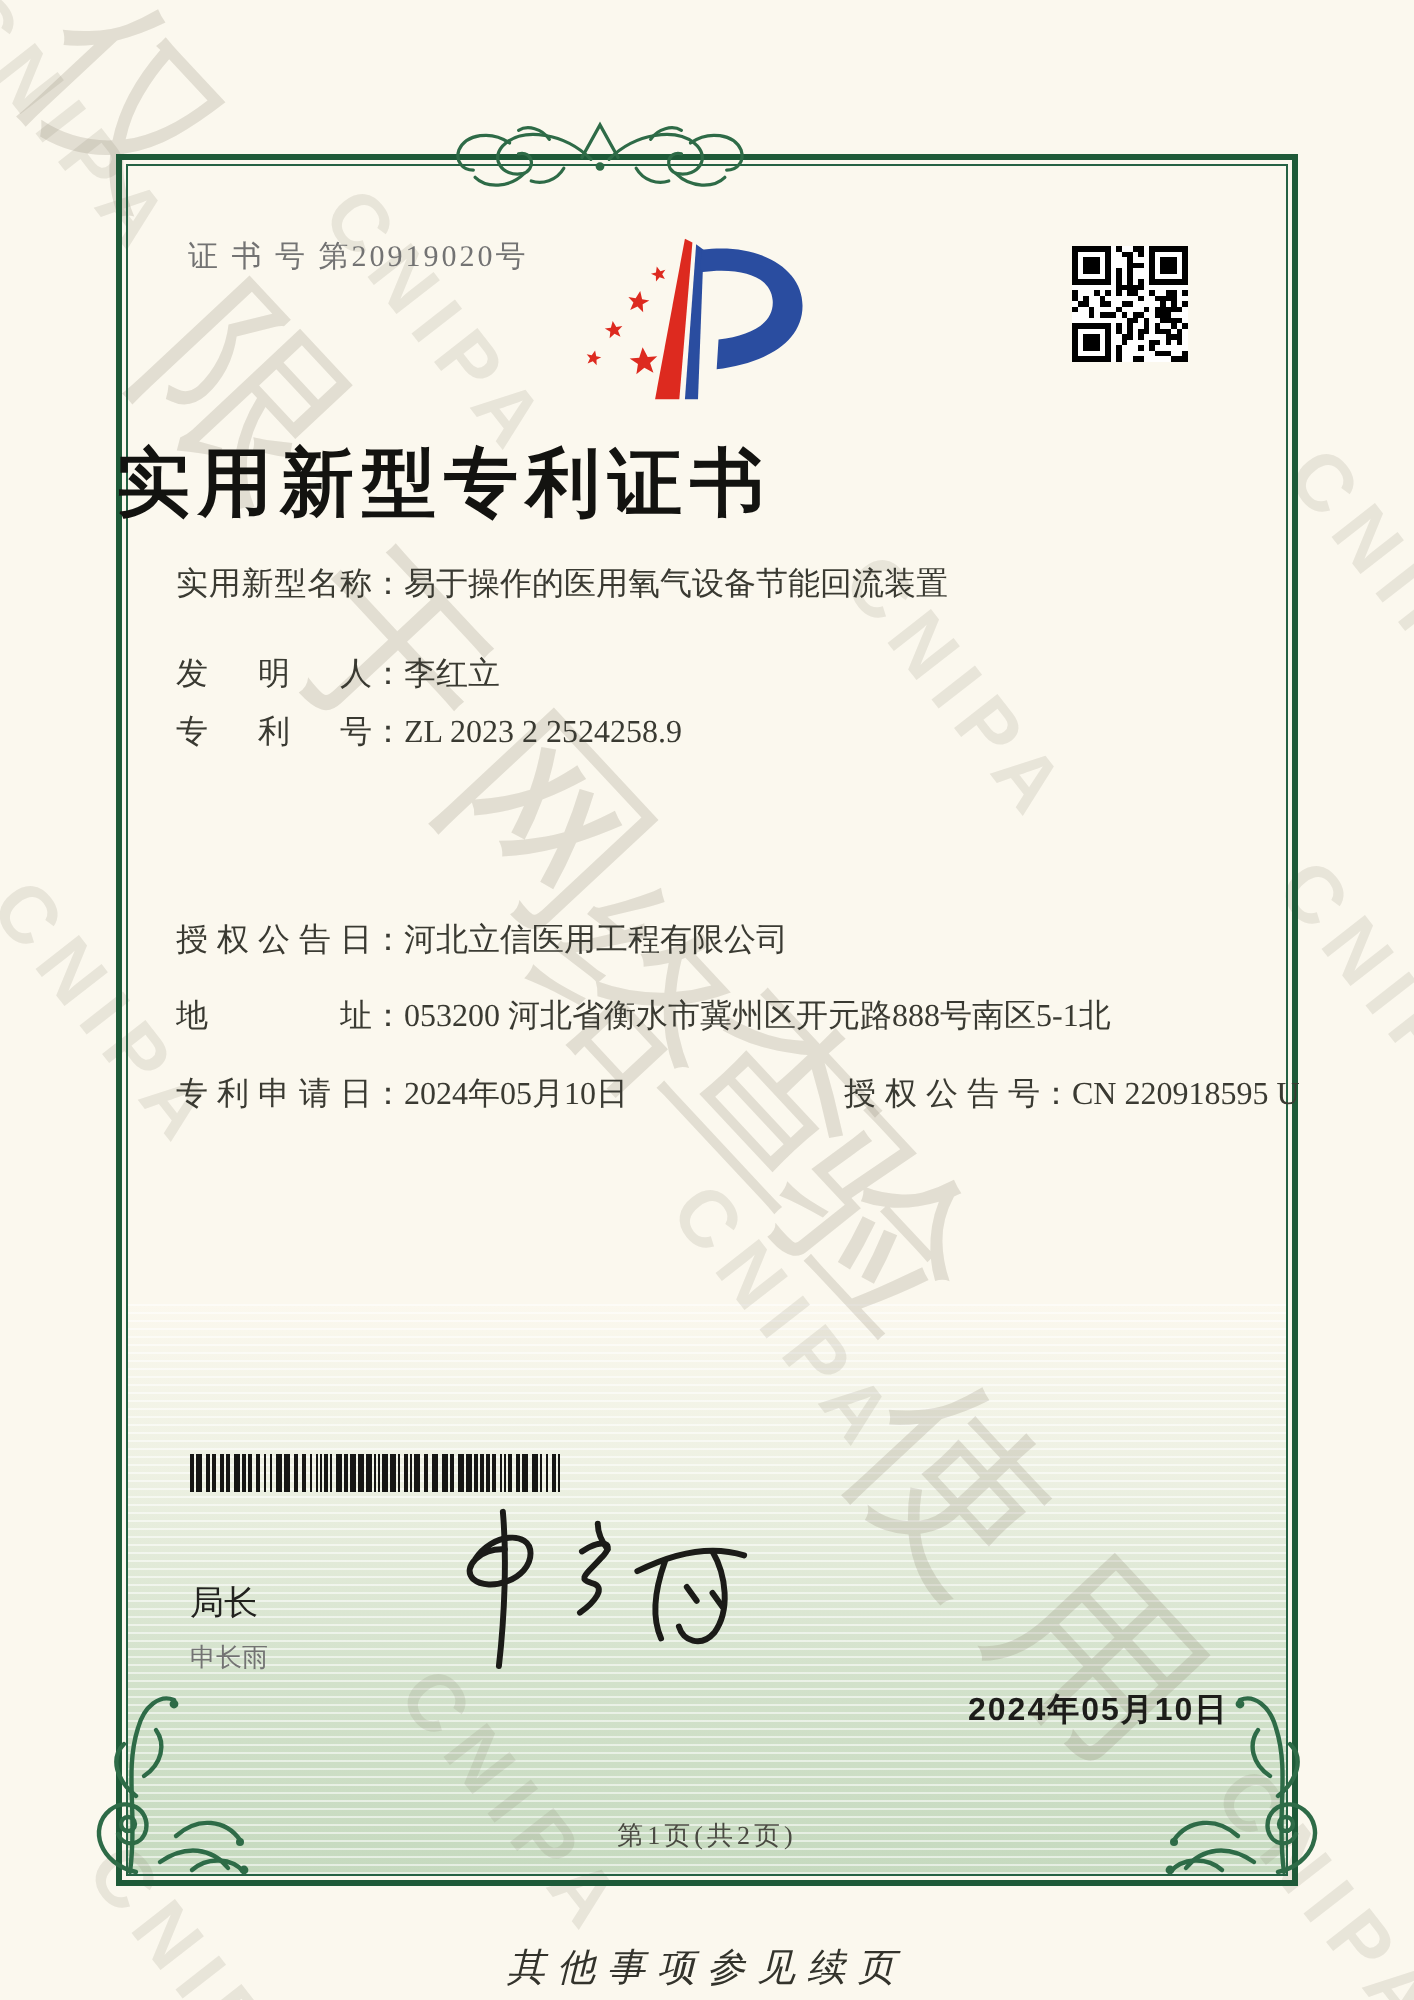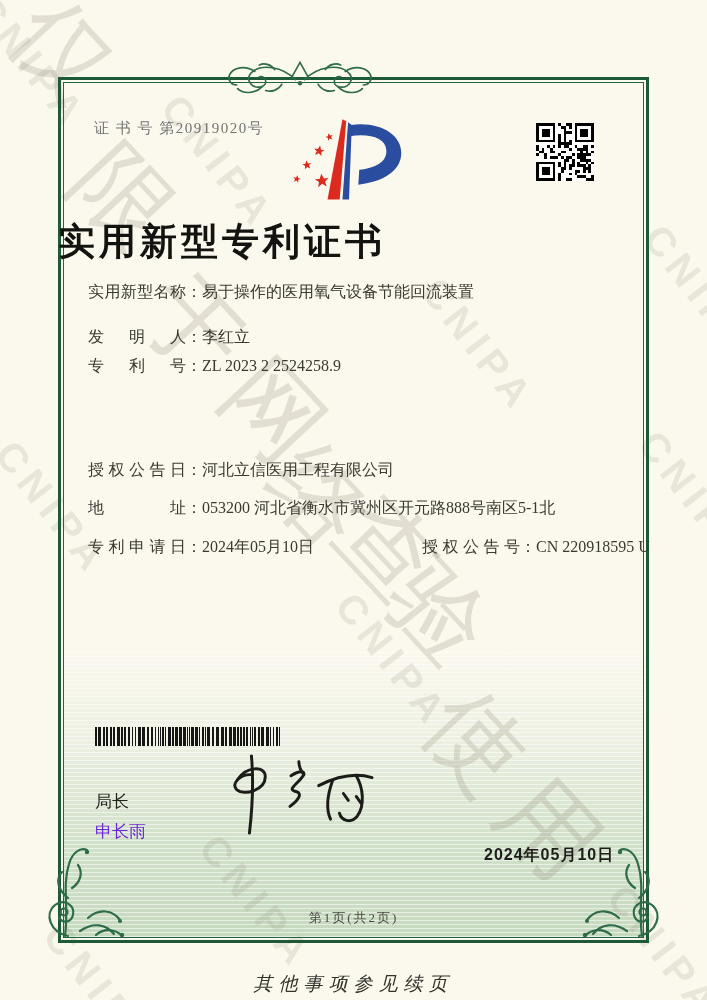--- a/index.html
+++ b/index.html
@@ -38,21 +38,21 @@
   .flabel{display:inline-block;width:98px;text-align:justify;text-align-last:justify;
           -moz-text-align-last:justify;vertical-align:bottom;}
   .grant2{position:absolute;left:302px;top:0;white-space:nowrap;margin-left:32px;}
 
   .paras{left:88px;top:575px;width:534px;font-size:14.5px;line-height:1.46;
          letter-spacing:.5px;font-style:italic;color:#2e2e28;text-align:justify;}
   .paras p{margin:0 0 8px;text-indent:2em;}
 
   .barcode{left:95px;top:727px;width:188px;height:19px;}
   .dir-title{left:95px;top:790px;font-family:"Liberation Sans",sans-serif;font-size:17px;color:#22221f;}
-  .dir-name{left:95px;top:820px;font-family:"Liberation Sans",sans-serif;font-size:17px;color:#6d28d9;}
+  .dir-name{left:95px;top:820px;font-family:"Liberation Sans",sans-serif;font-size:13px;color:#737373;}
   .sig{left:200px;top:746px;width:178px;height:94px;}
   .issue-date{left:484px;top:845px;font-family:"Liberation Sans",sans-serif;font-weight:bold;
               font-size:16px;letter-spacing:1px;color:#1d1d1a;}
   .page-no{left:58px;top:909px;width:591px;text-align:center;font-size:13px;color:#4a4a42;letter-spacing:2px;}
   .footer-note{left:0;top:949px;width:707px;text-align:center;font-size:19px;font-style:italic;
                letter-spacing:6px;color:#33332c;margin-top:22px;}
 
   .orn{position:absolute;z-index:4;pointer-events:none;}
   .orn-top{left:217px;top:57px;width:166px;height:38px;}
   .orn-bl{left:38px;top:836px;width:106px;height:110px;}

